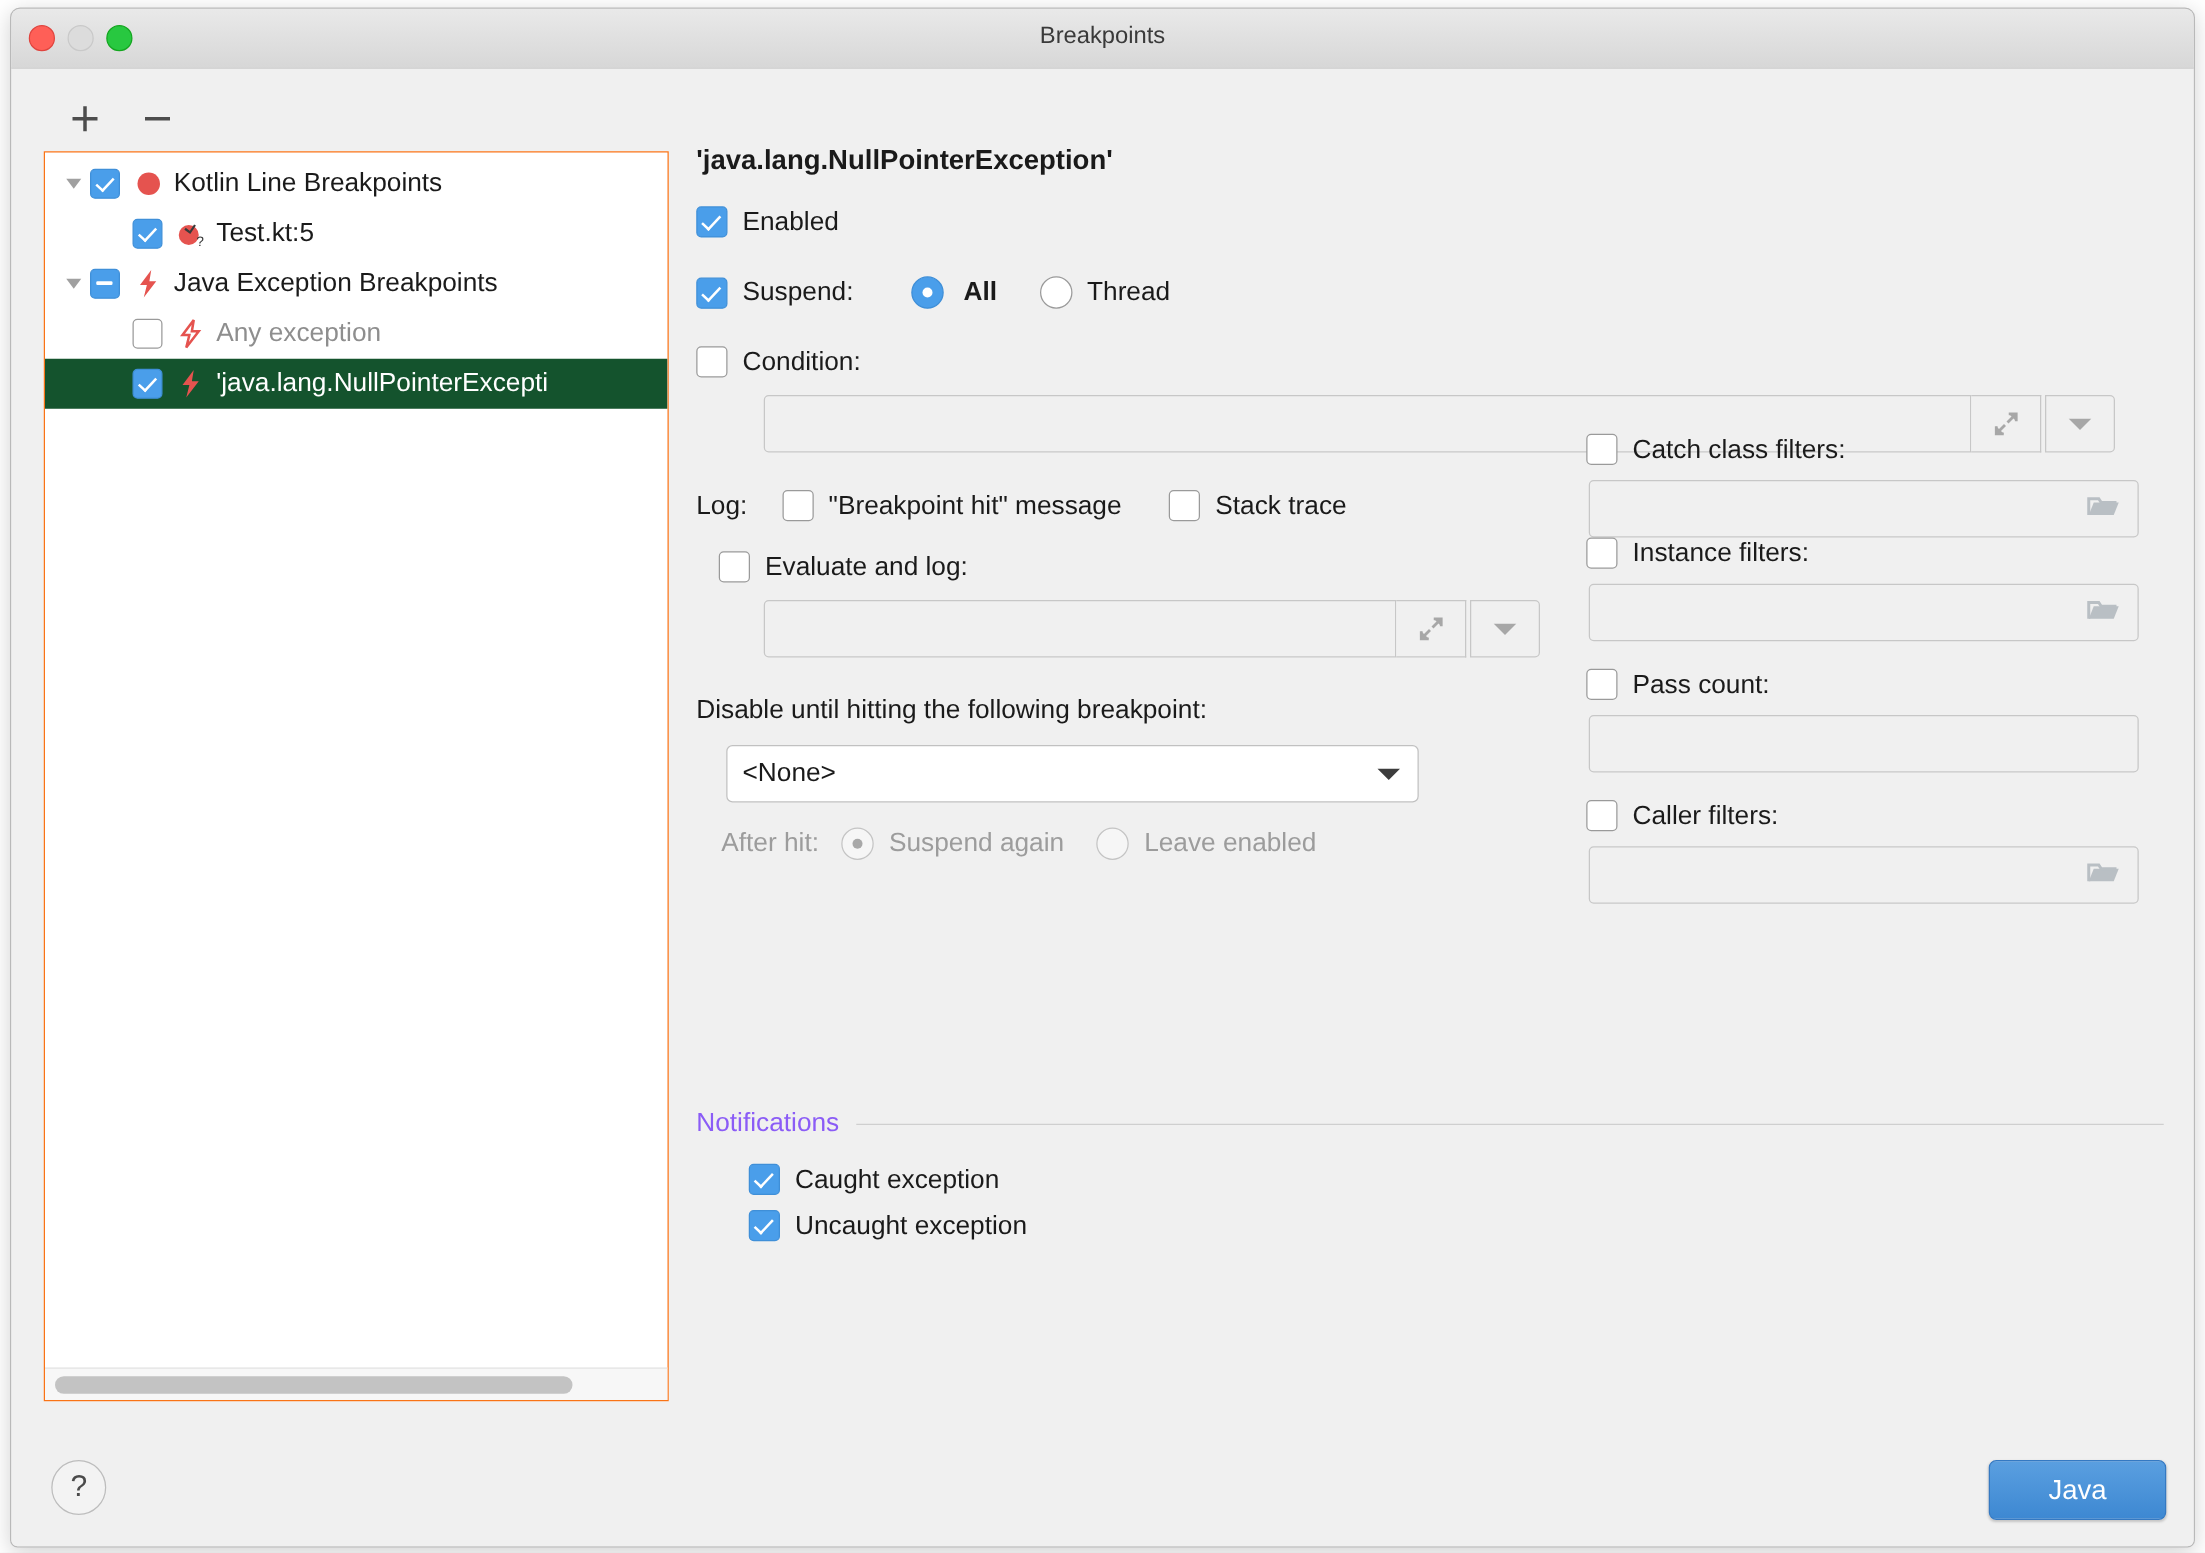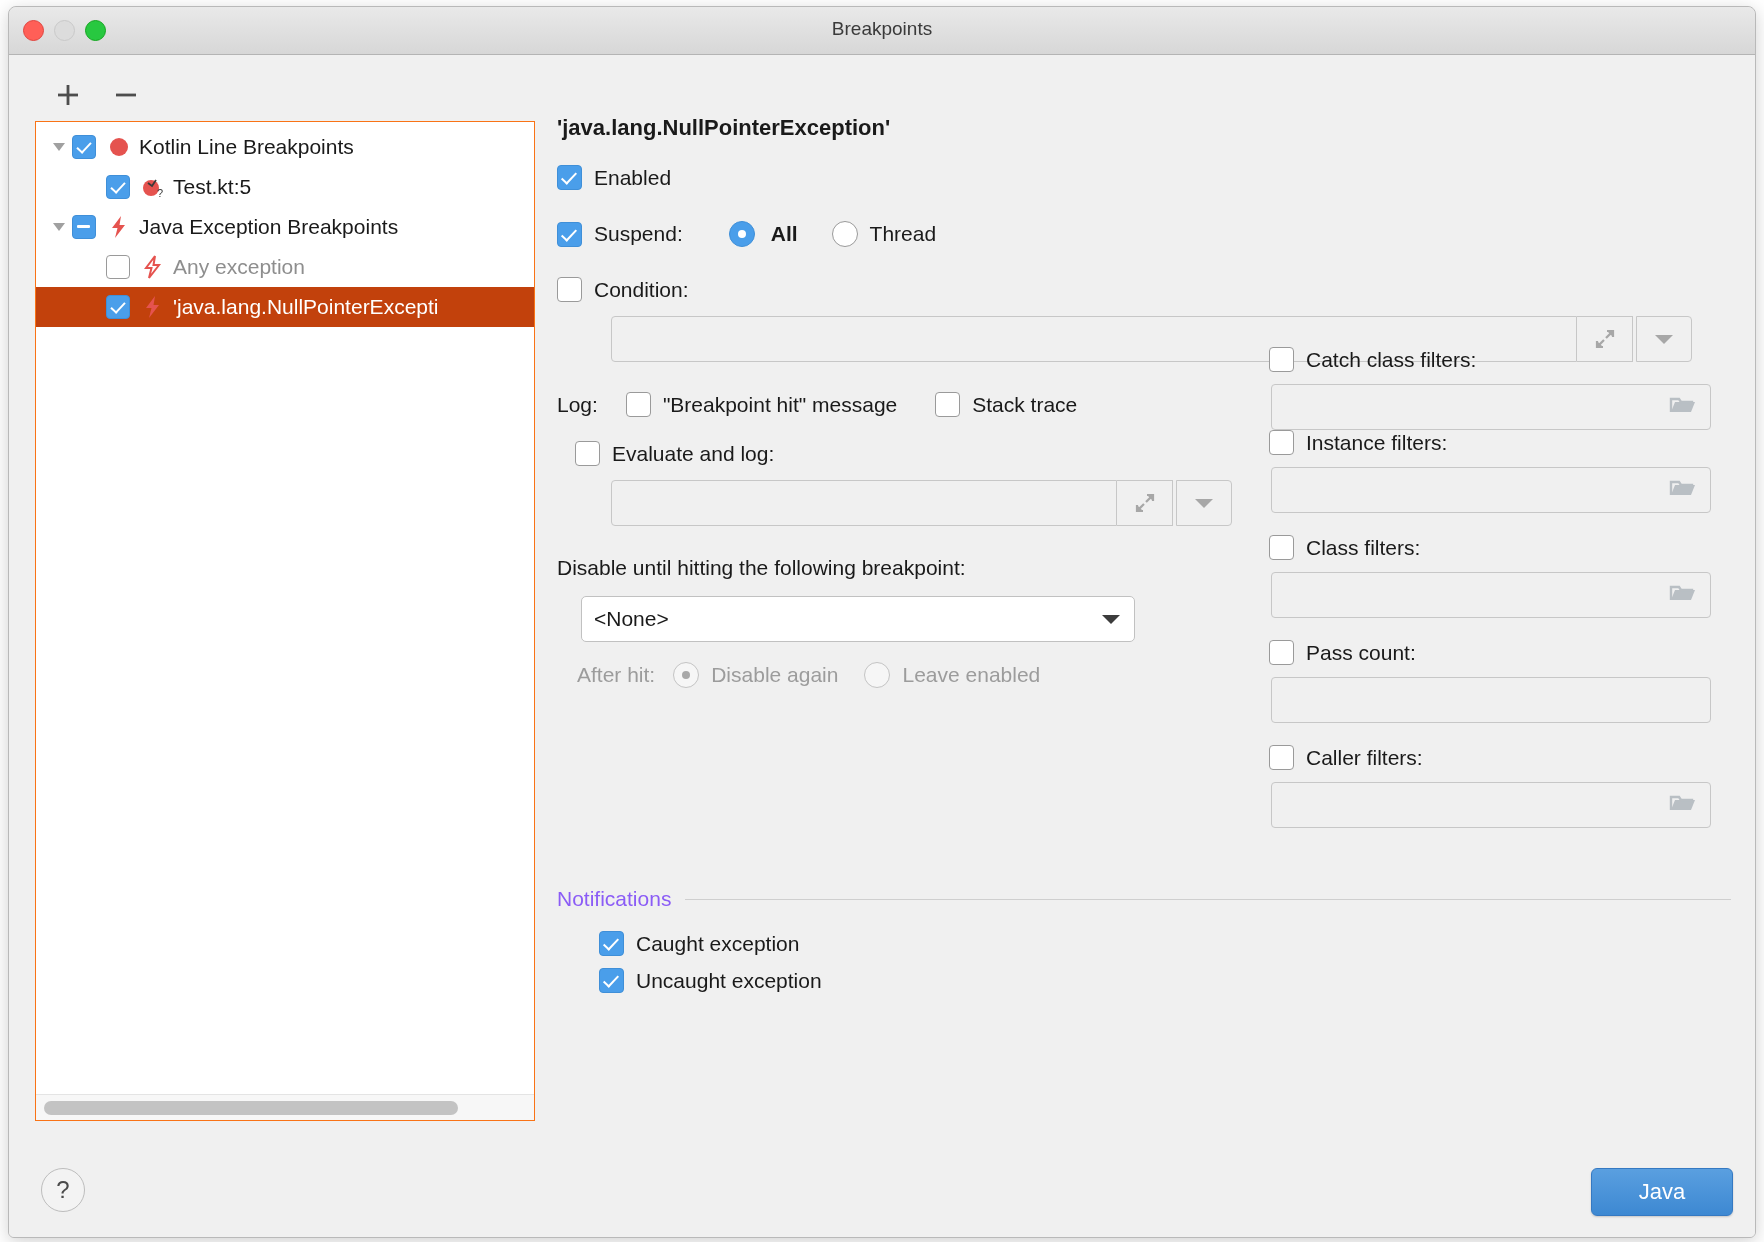--- a/index.html
+++ b/index.html
@@ -85,21 +85,21 @@
     position: relative;
     padding-top: 5px;
   }
   .tree-row {
     display: flex;
     align-items: center;
     height: 40px;
     padding-left: 10px;
     white-space: nowrap;
   }
-  .tree-row.selected { background: #c2410c; }
+  .tree-row.selected { background: #14532d; }
   .tree-row.selected .tree-label { color: #ffffff; }
 
   .twisty {
     width: 26px; height: 26px;
     display: flex; align-items: center; justify-content: center;
     flex: 0 0 26px;
   }
   .twisty.empty { visibility: hidden; }
   .twisty i {
     display: block;
@@ -475,21 +475,21 @@
         <div class="lbl" style="margin-left:0;">Disable until hitting the following breakpoint:</div>
         <div class="combo" style="margin-top:16px; margin-left:24px; width:554px;">
           <span>&lt;None&gt;</span>
           <svg width="22" height="14" viewBox="0 0 22 14">
             <path d="M2 3 L20 3 L11 12 Z" fill="#3c3c3c"></path>
           </svg>
         </div>
         <div class="row" style="margin-top:20px; margin-left:20px;">
           <span class="lbl dim" style="margin-left:0;">After hit:</span>
           <div class="radio dim on" style="margin-left:18px;"></div>
-          <span class="lbl dim">Disable again</span>
+          <span class="lbl dim">Suspend again</span>
           <div class="radio dim" style="margin-left:26px;"></div>
           <span class="lbl dim">Leave enabled</span>
         </div>
       </div>
 
       <div id="filters-col" style="position:absolute; left:712px; top:278px; width:442px;">
           <div style="">
             <div class="row">
               <div class="chk"></div>
               <span class="lbl">Catch class filters:</span>
@@ -498,32 +498,20 @@
               <span><svg width="30" height="24" viewBox="0 0 30 24">
                   <path d="M3 19 L7 9 L27 9 L23 19 Z" fill="#b9bfc4"></path>
                   <path d="M3 19 L3 6 L11 6 L13 9 L24 9 L24 11" fill="none" stroke="#b9bfc4" stroke-width="2.4" stroke-linejoin="miter"></path>
                 </svg></span>
             </div>
           </div>
           <div style="margin-bottom: 22px;">
             <div class="row">
               <div class="chk"></div>
               <span class="lbl">Instance filters:</span>
-            </div>
-            <div class="field" style="margin-top:12px; margin-left:2px; width:440px; display:flex; align-items:center; justify-content:flex-end; padding-right:12px;">
-              <span><svg width="30" height="24" viewBox="0 0 30 24">
-                  <path d="M3 19 L7 9 L27 9 L23 19 Z" fill="#b9bfc4"></path>
-                  <path d="M3 19 L3 6 L11 6 L13 9 L24 9 L24 11" fill="none" stroke="#b9bfc4" stroke-width="2.4" stroke-linejoin="miter"></path>
-                </svg></span>
-            </div>
-          </div>
-          <div style="margin-bottom: 22px;">
-            <div class="row">
-              <div class="chk"></div>
-              <span class="lbl">Class filters:</span>
             </div>
             <div class="field" style="margin-top:12px; margin-left:2px; width:440px; display:flex; align-items:center; justify-content:flex-end; padding-right:12px;">
               <span><svg width="30" height="24" viewBox="0 0 30 24">
                   <path d="M3 19 L7 9 L27 9 L23 19 Z" fill="#b9bfc4"></path>
                   <path d="M3 19 L3 6 L11 6 L13 9 L24 9 L24 11" fill="none" stroke="#b9bfc4" stroke-width="2.4" stroke-linejoin="miter"></path>
                 </svg></span>
             </div>
           </div>
           <div style="margin-bottom: 22px;">
             <div class="row">

